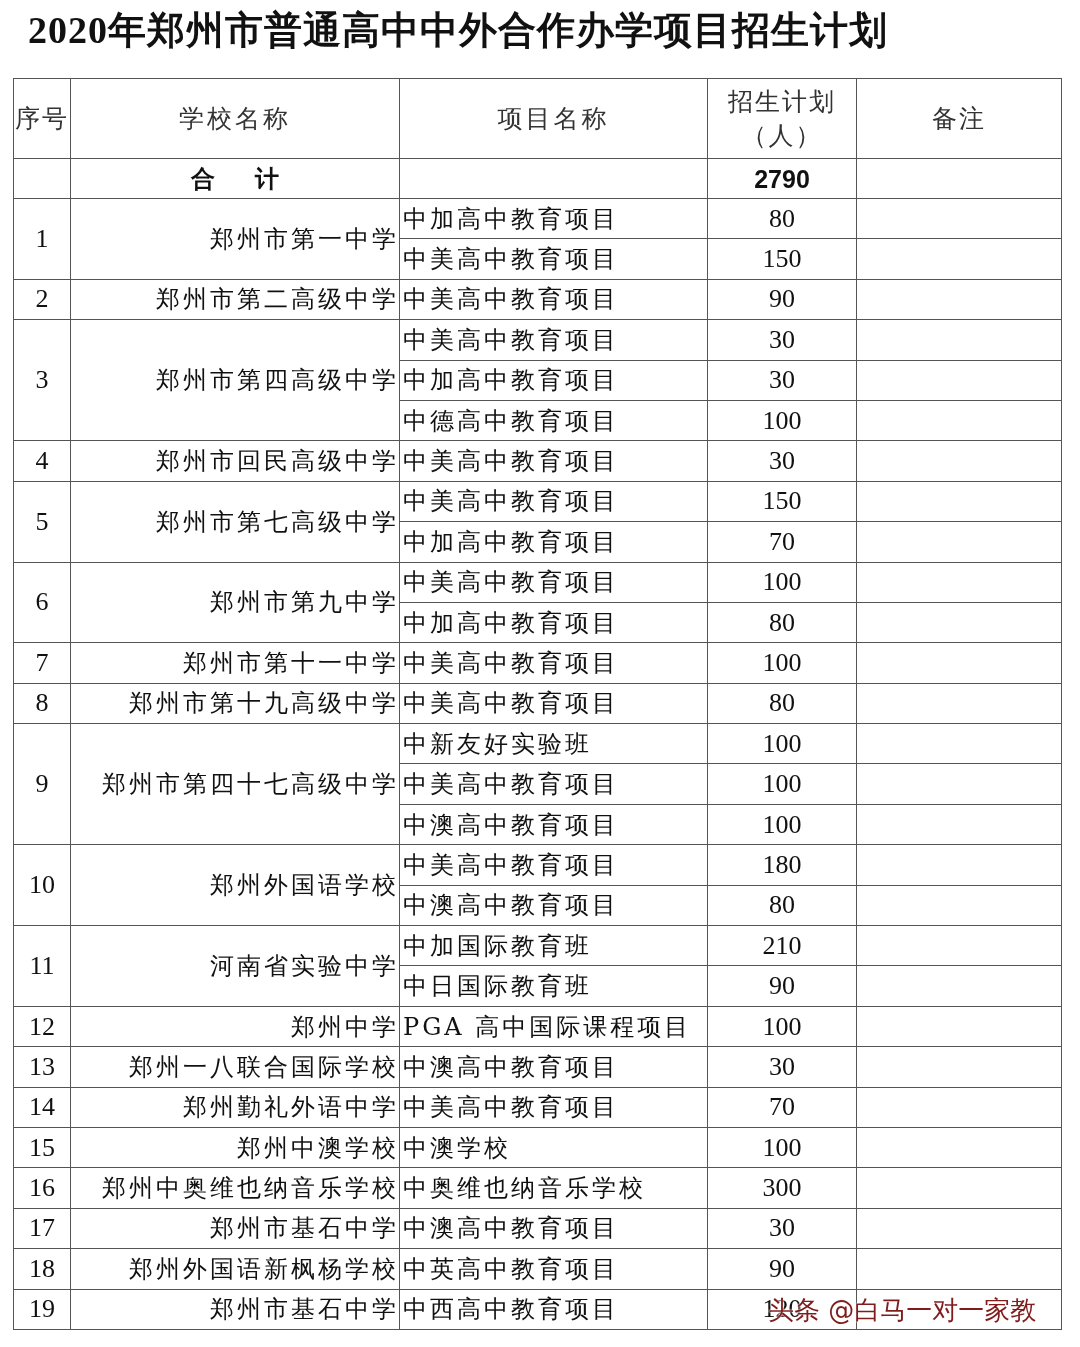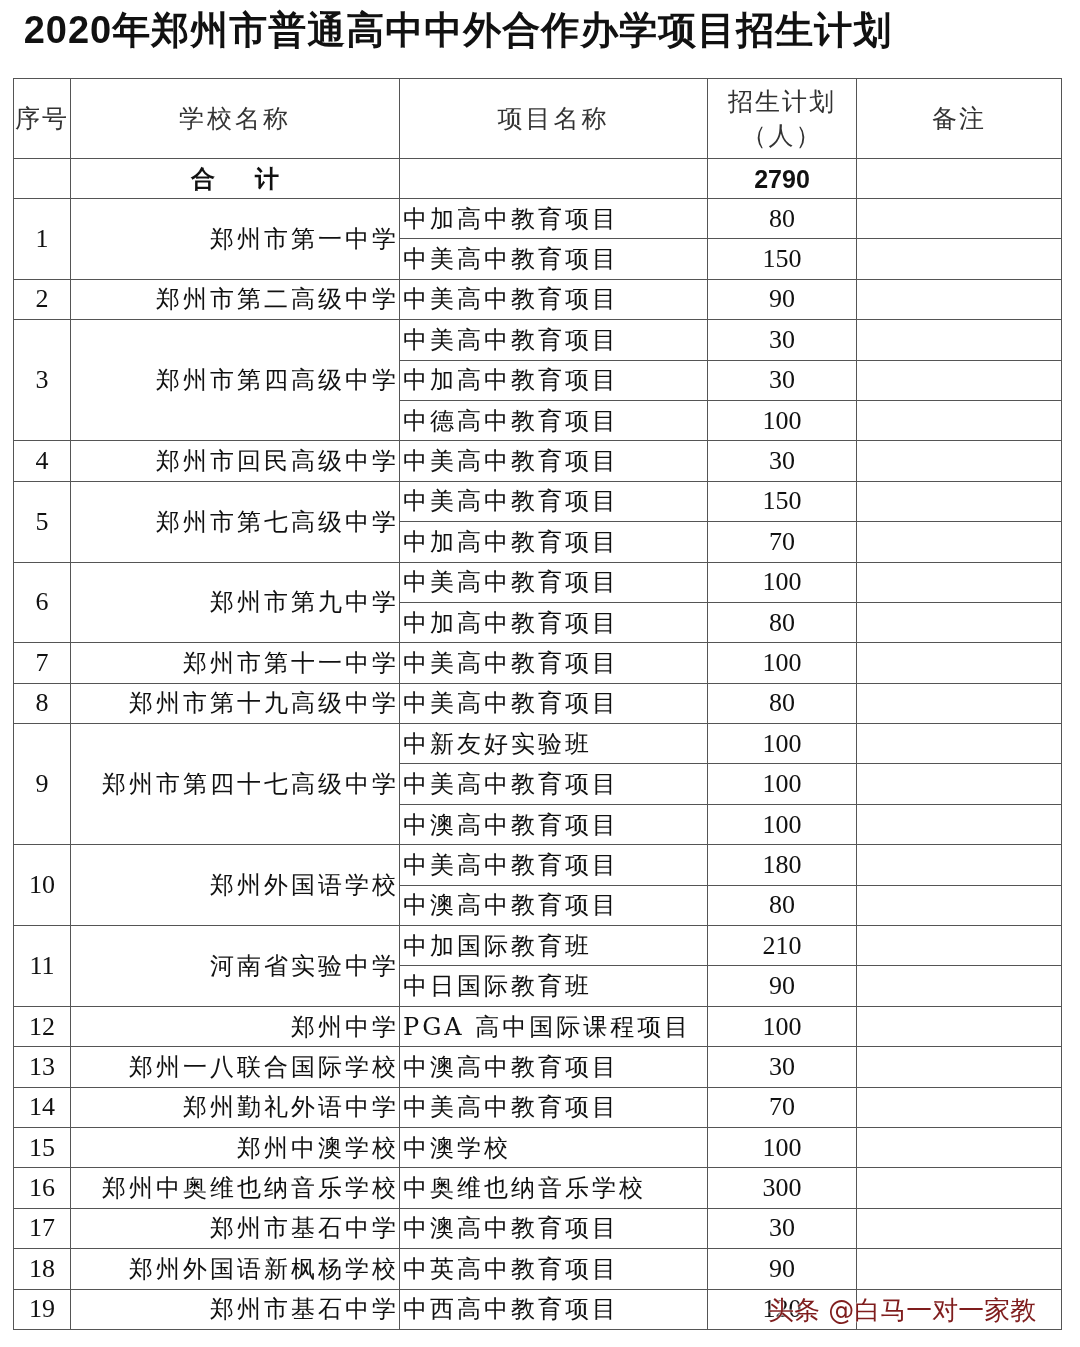--- a/index.html
+++ b/index.html
@@ -1,20 +1,20 @@
 <!DOCTYPE html>
 <html><head>
 <meta charset="utf-8">
 <style>
   html, body { margin: 0; padding: 0; background: #ffffff; }
   body { width: 1080px; height: 1347px; position: relative; overflow: hidden;
          font-family: "DejaVu Serif", "Liberation Serif", serif; color: #111; }
   .title { position: absolute; left: 0; top: 4px; width: 916px; text-align: center;
            font-size: 38px; font-weight: bold; letter-spacing: 1px; line-height: 52px;
-           font-family: Liberation Sans, sans-serif; }
+           font-family: Liberation Serif, serif; }
   table { position: absolute; left: 13px; top: 78px; border-collapse: collapse;
           table-layout: fixed; width: 1049px; }
   td, th { border: 1.5px solid #555; padding: 0; font-weight: normal;
            font-size: 24px; height: 39.4px; line-height: 30px; }
   th { font-size: 25px; height: 79px; color: #333; letter-spacing: 2px;
        font-family: "DejaVu Sans", sans-serif; font-weight: 300; }
   .c-no { width: 56px; text-align: center; font-family: "Liberation Serif", serif; font-size: 26px; }
   .c-school { width: 328px; text-align: right; padding-left: 13px; letter-spacing: 3px; }
   .c-proj { width: 307px; text-align: left; padding-left: 3px; letter-spacing: 3px; }
   .c-plan { width: 148px; text-align: center; font-family: "Liberation Serif", serif; font-size: 26px; margin-top: 12px; }

